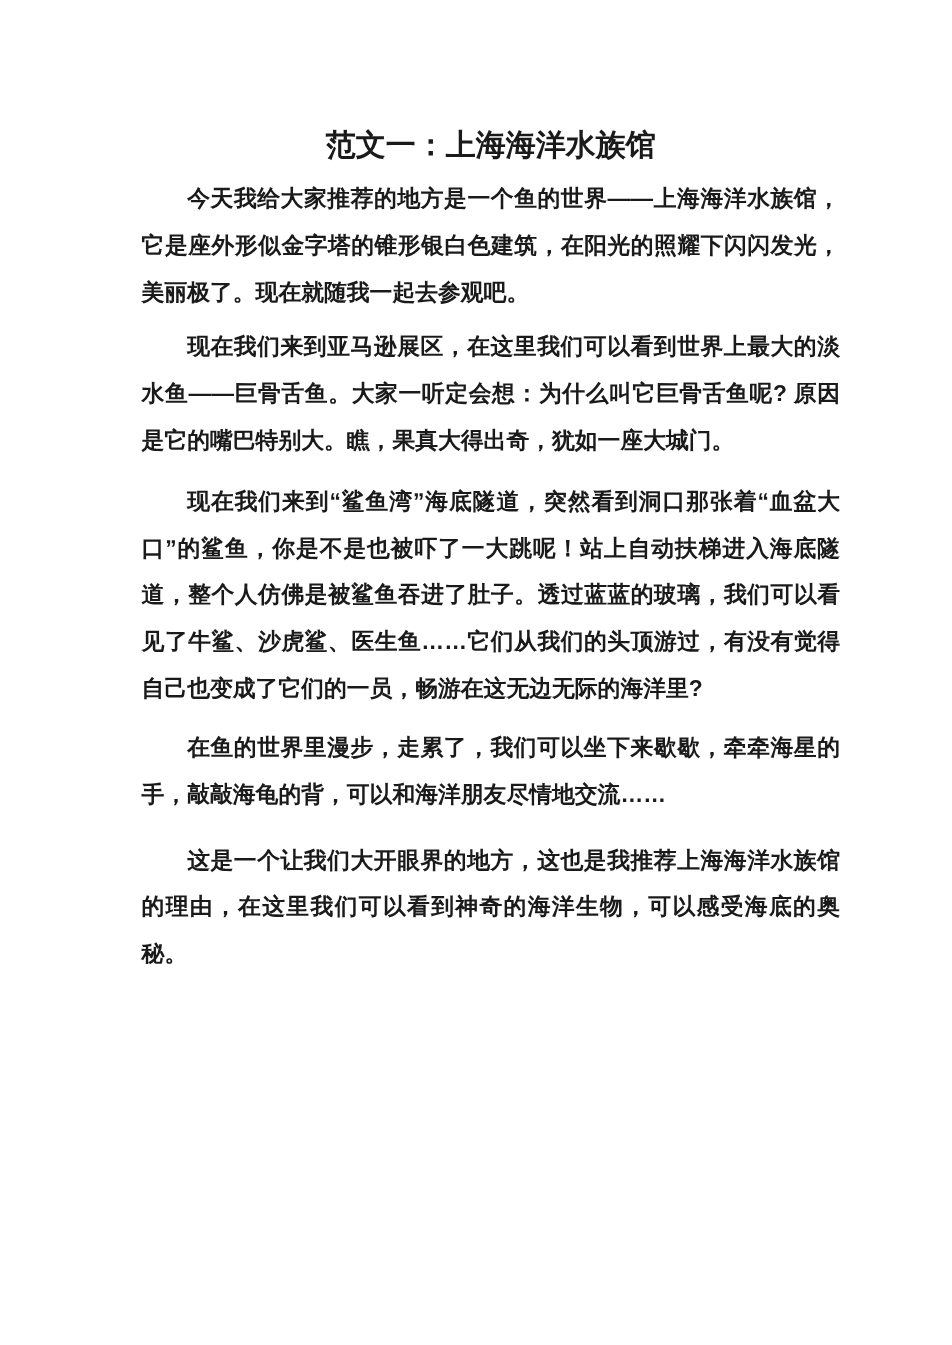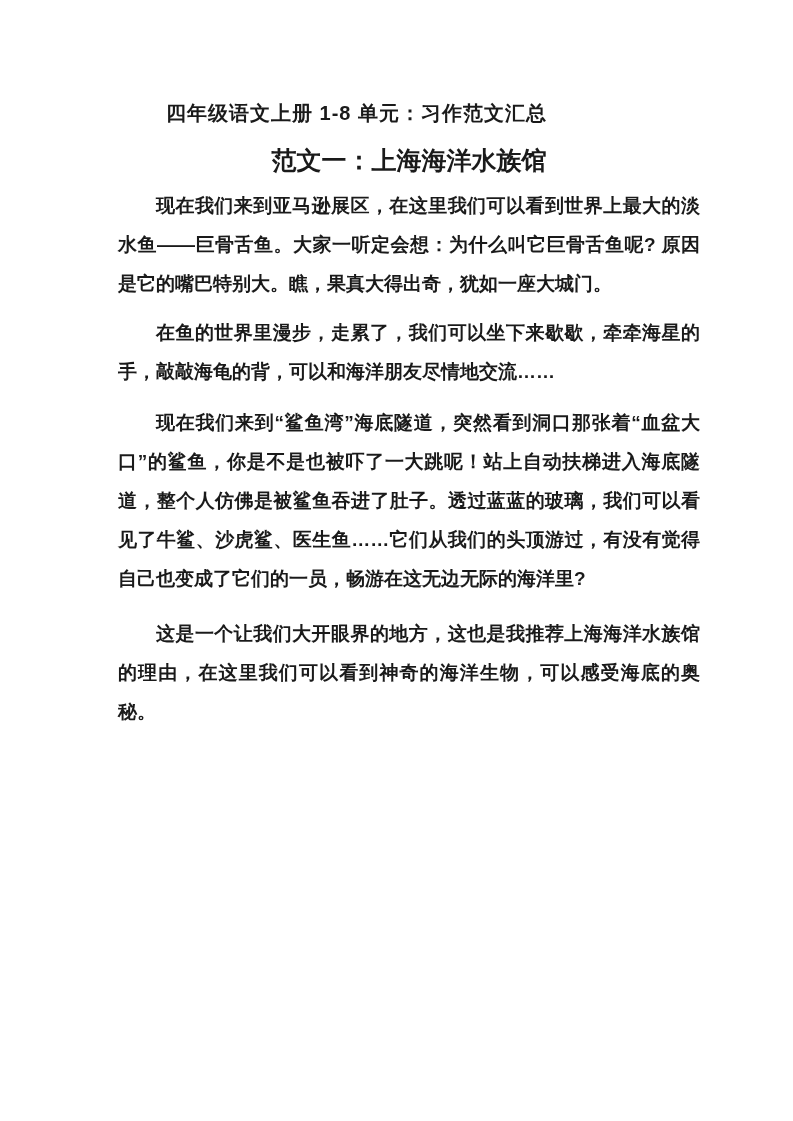--- a/index.html
+++ b/index.html
@@ -45,27 +45,27 @@
     text-align: justify;
   }
   .para.m10 { margin-top: 10px; }
   .para.m12 { margin-top: 12px; }
   .para.m16 { margin-top: 16px; }
 </style>
 </head>
 <body>
 
 <div class="page">
-  <div class="doc-title">四年级语文上册 1-8 单元：习作范文汇总</div>
 
 
   <div class="essay-title">范文一：上海海洋水族馆</div>
 
+  <p class="para">今天我给大家推荐的地方是一个鱼的世界——上海海洋水族馆，它是座外形似金字塔的锥形银白色建筑，在阳光的照耀下闪闪发光，美丽极了。现在就随我一起去参观吧。</p>
 
   <p class="para">现在我们来到亚马逊展区，在这里我们可以看到世界上最大的淡水鱼——巨骨舌鱼。大家一听定会想：为什么叫它巨骨舌鱼呢? 原因是它的嘴巴特别大。瞧，果真大得出奇，犹如一座大城门。</p>
 
 
+  <p class="para m12">现在我们来到“鲨鱼湾”海底隧道，突然看到洞口那张着“血盆大口”的鲨鱼，你是不是也被吓了一大跳呢！站上自动扶梯进入海底隧道，整个人仿佛是被鲨鱼吞进了肚子。透过蓝蓝的玻璃，我们可以看见了牛鲨、沙虎鲨、医生鱼……它们从我们的头顶游过，有没有觉得自己也变成了它们的一员，畅游在这无边无际的海洋里?</p>
+
   <p class="para m10">在鱼的世界里漫步，走累了，我们可以坐下来歇歇，牵牵海星的手，敲敲海龟的背，可以和海洋朋友尽情地交流……</p>
-
-  <p class="para m12">现在我们来到“鲨鱼湾”海底隧道，突然看到洞口那张着“血盆大口”的鲨鱼，你是不是也被吓了一大跳呢！站上自动扶梯进入海底隧道，整个人仿佛是被鲨鱼吞进了肚子。透过蓝蓝的玻璃，我们可以看见了牛鲨、沙虎鲨、医生鱼……它们从我们的头顶游过，有没有觉得自己也变成了它们的一员，畅游在这无边无际的海洋里?</p>
 
   <p class="para m16">这是一个让我们大开眼界的地方，这也是我推荐上海海洋水族馆的理由，在这里我们可以看到神奇的海洋生物，可以感受海底的奥秘。</p>
 </div>
 
 </body></html>

